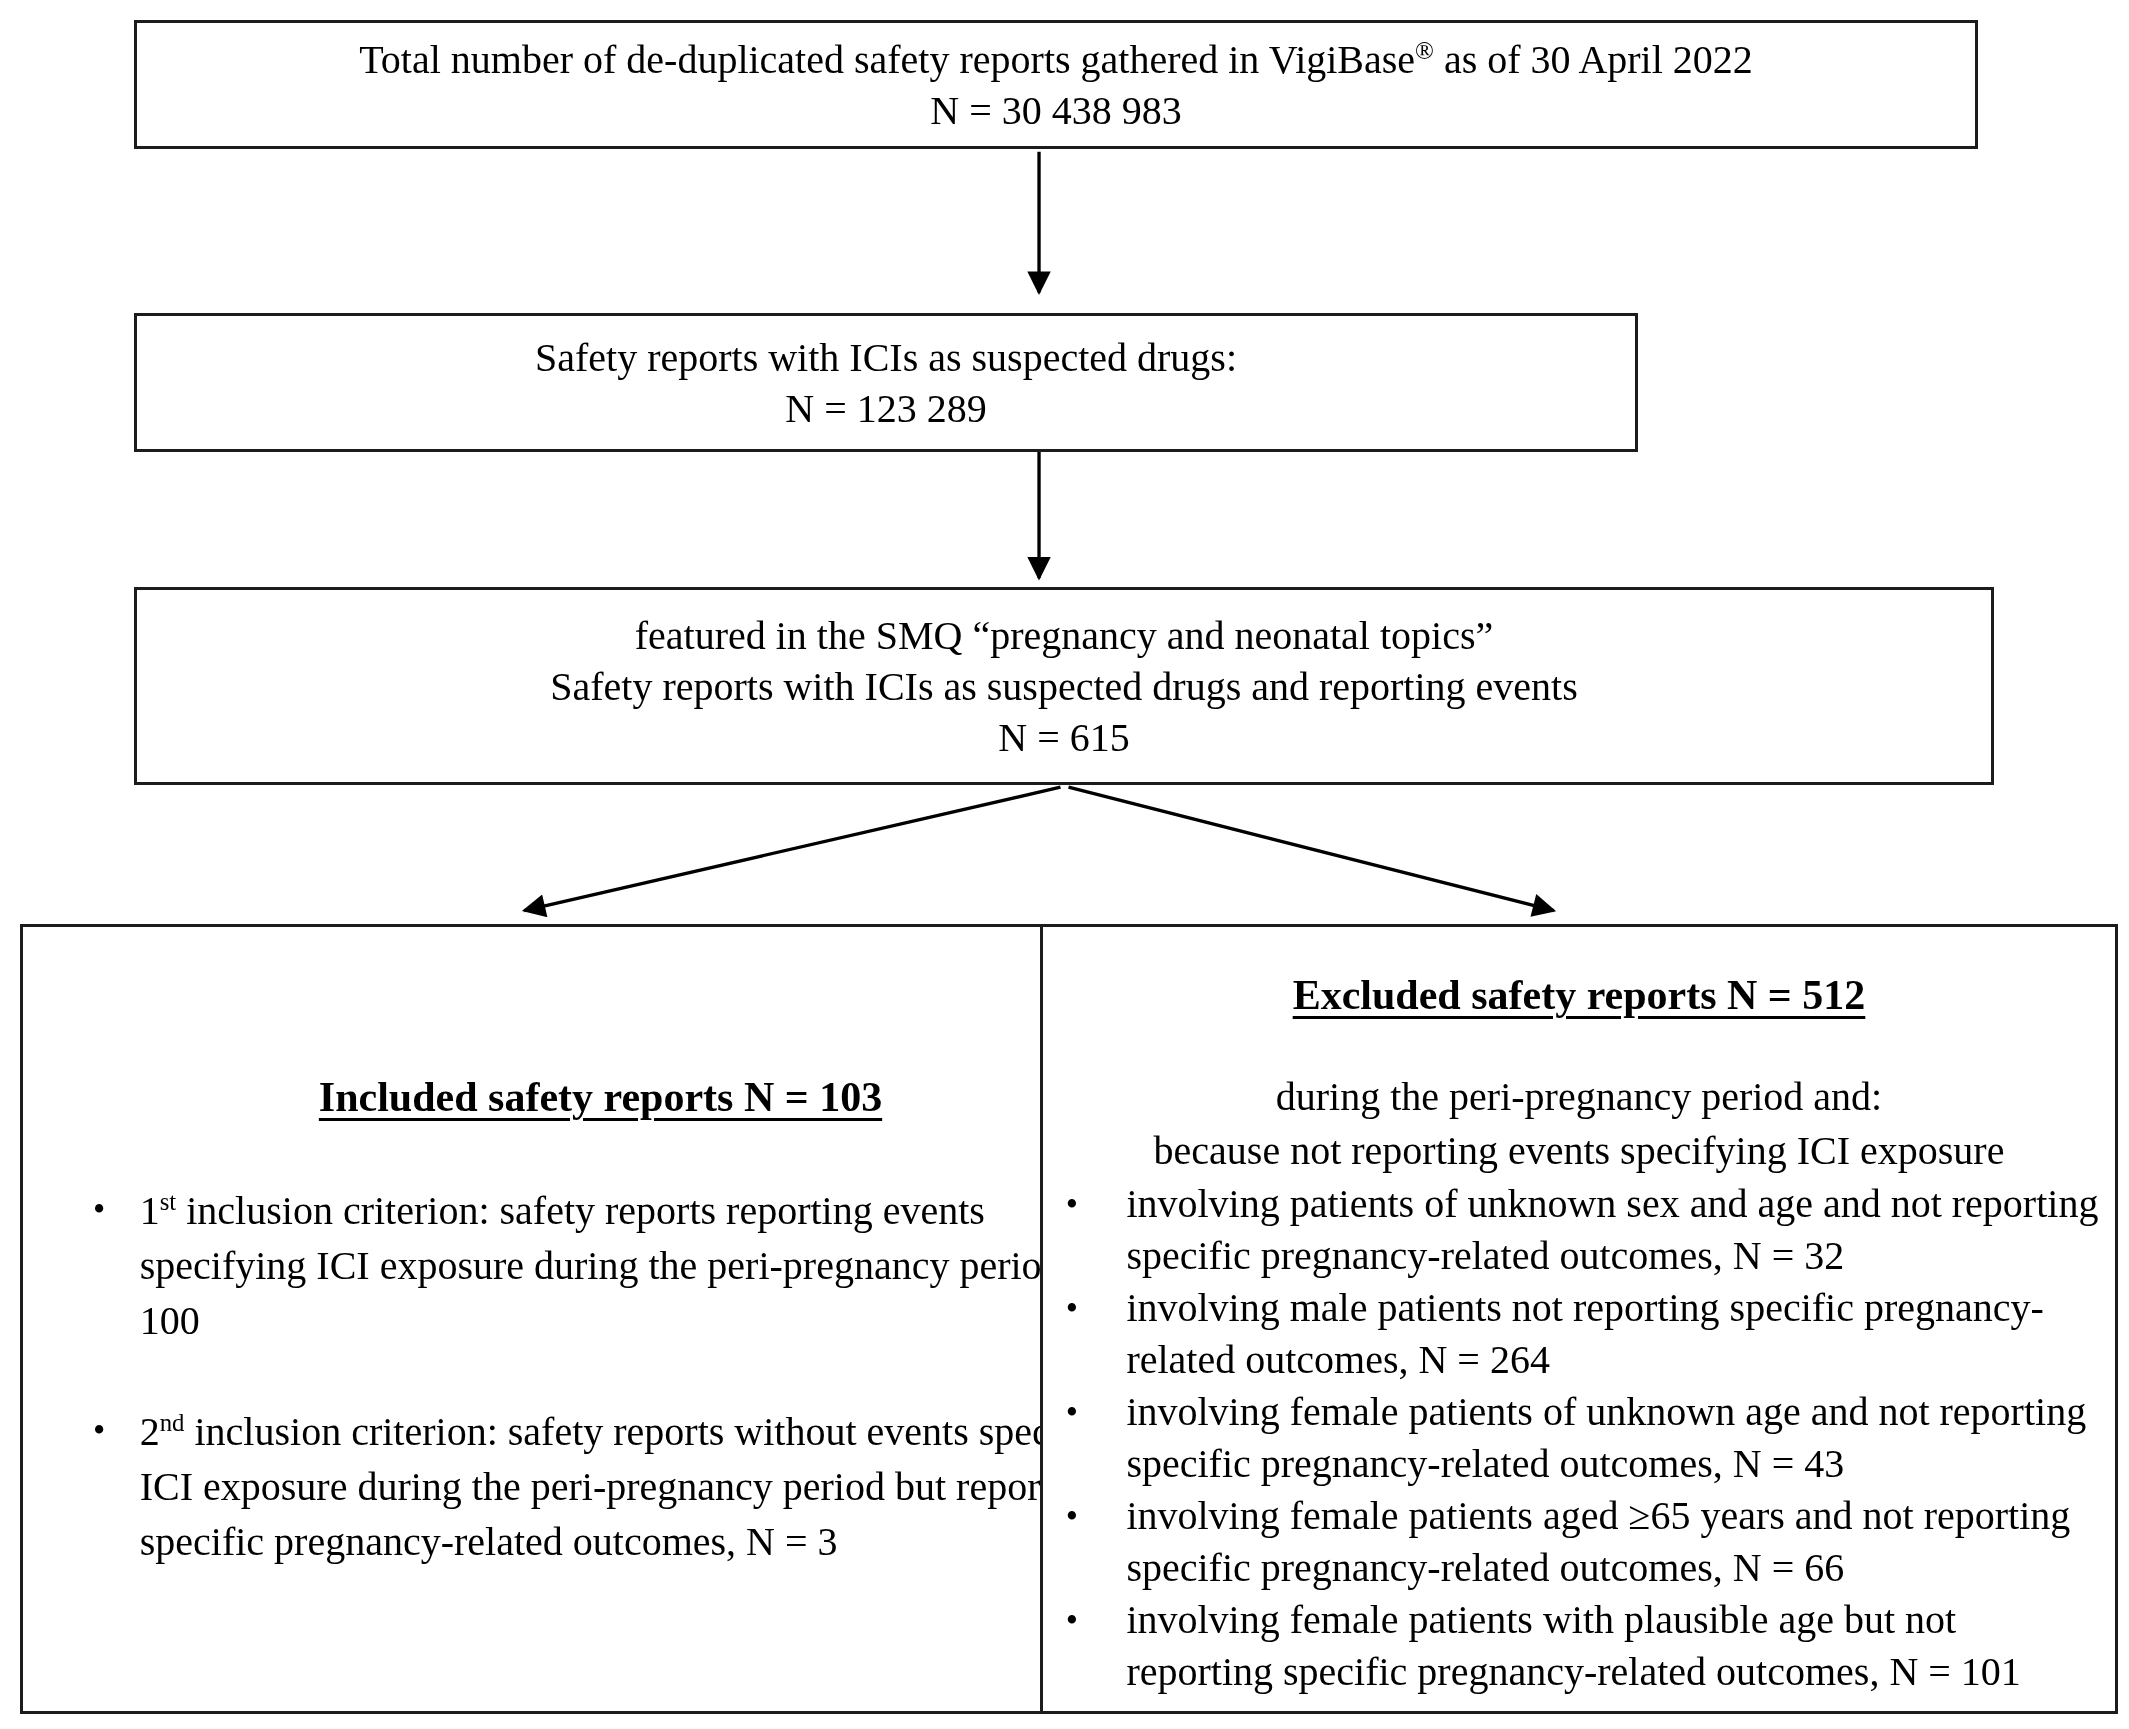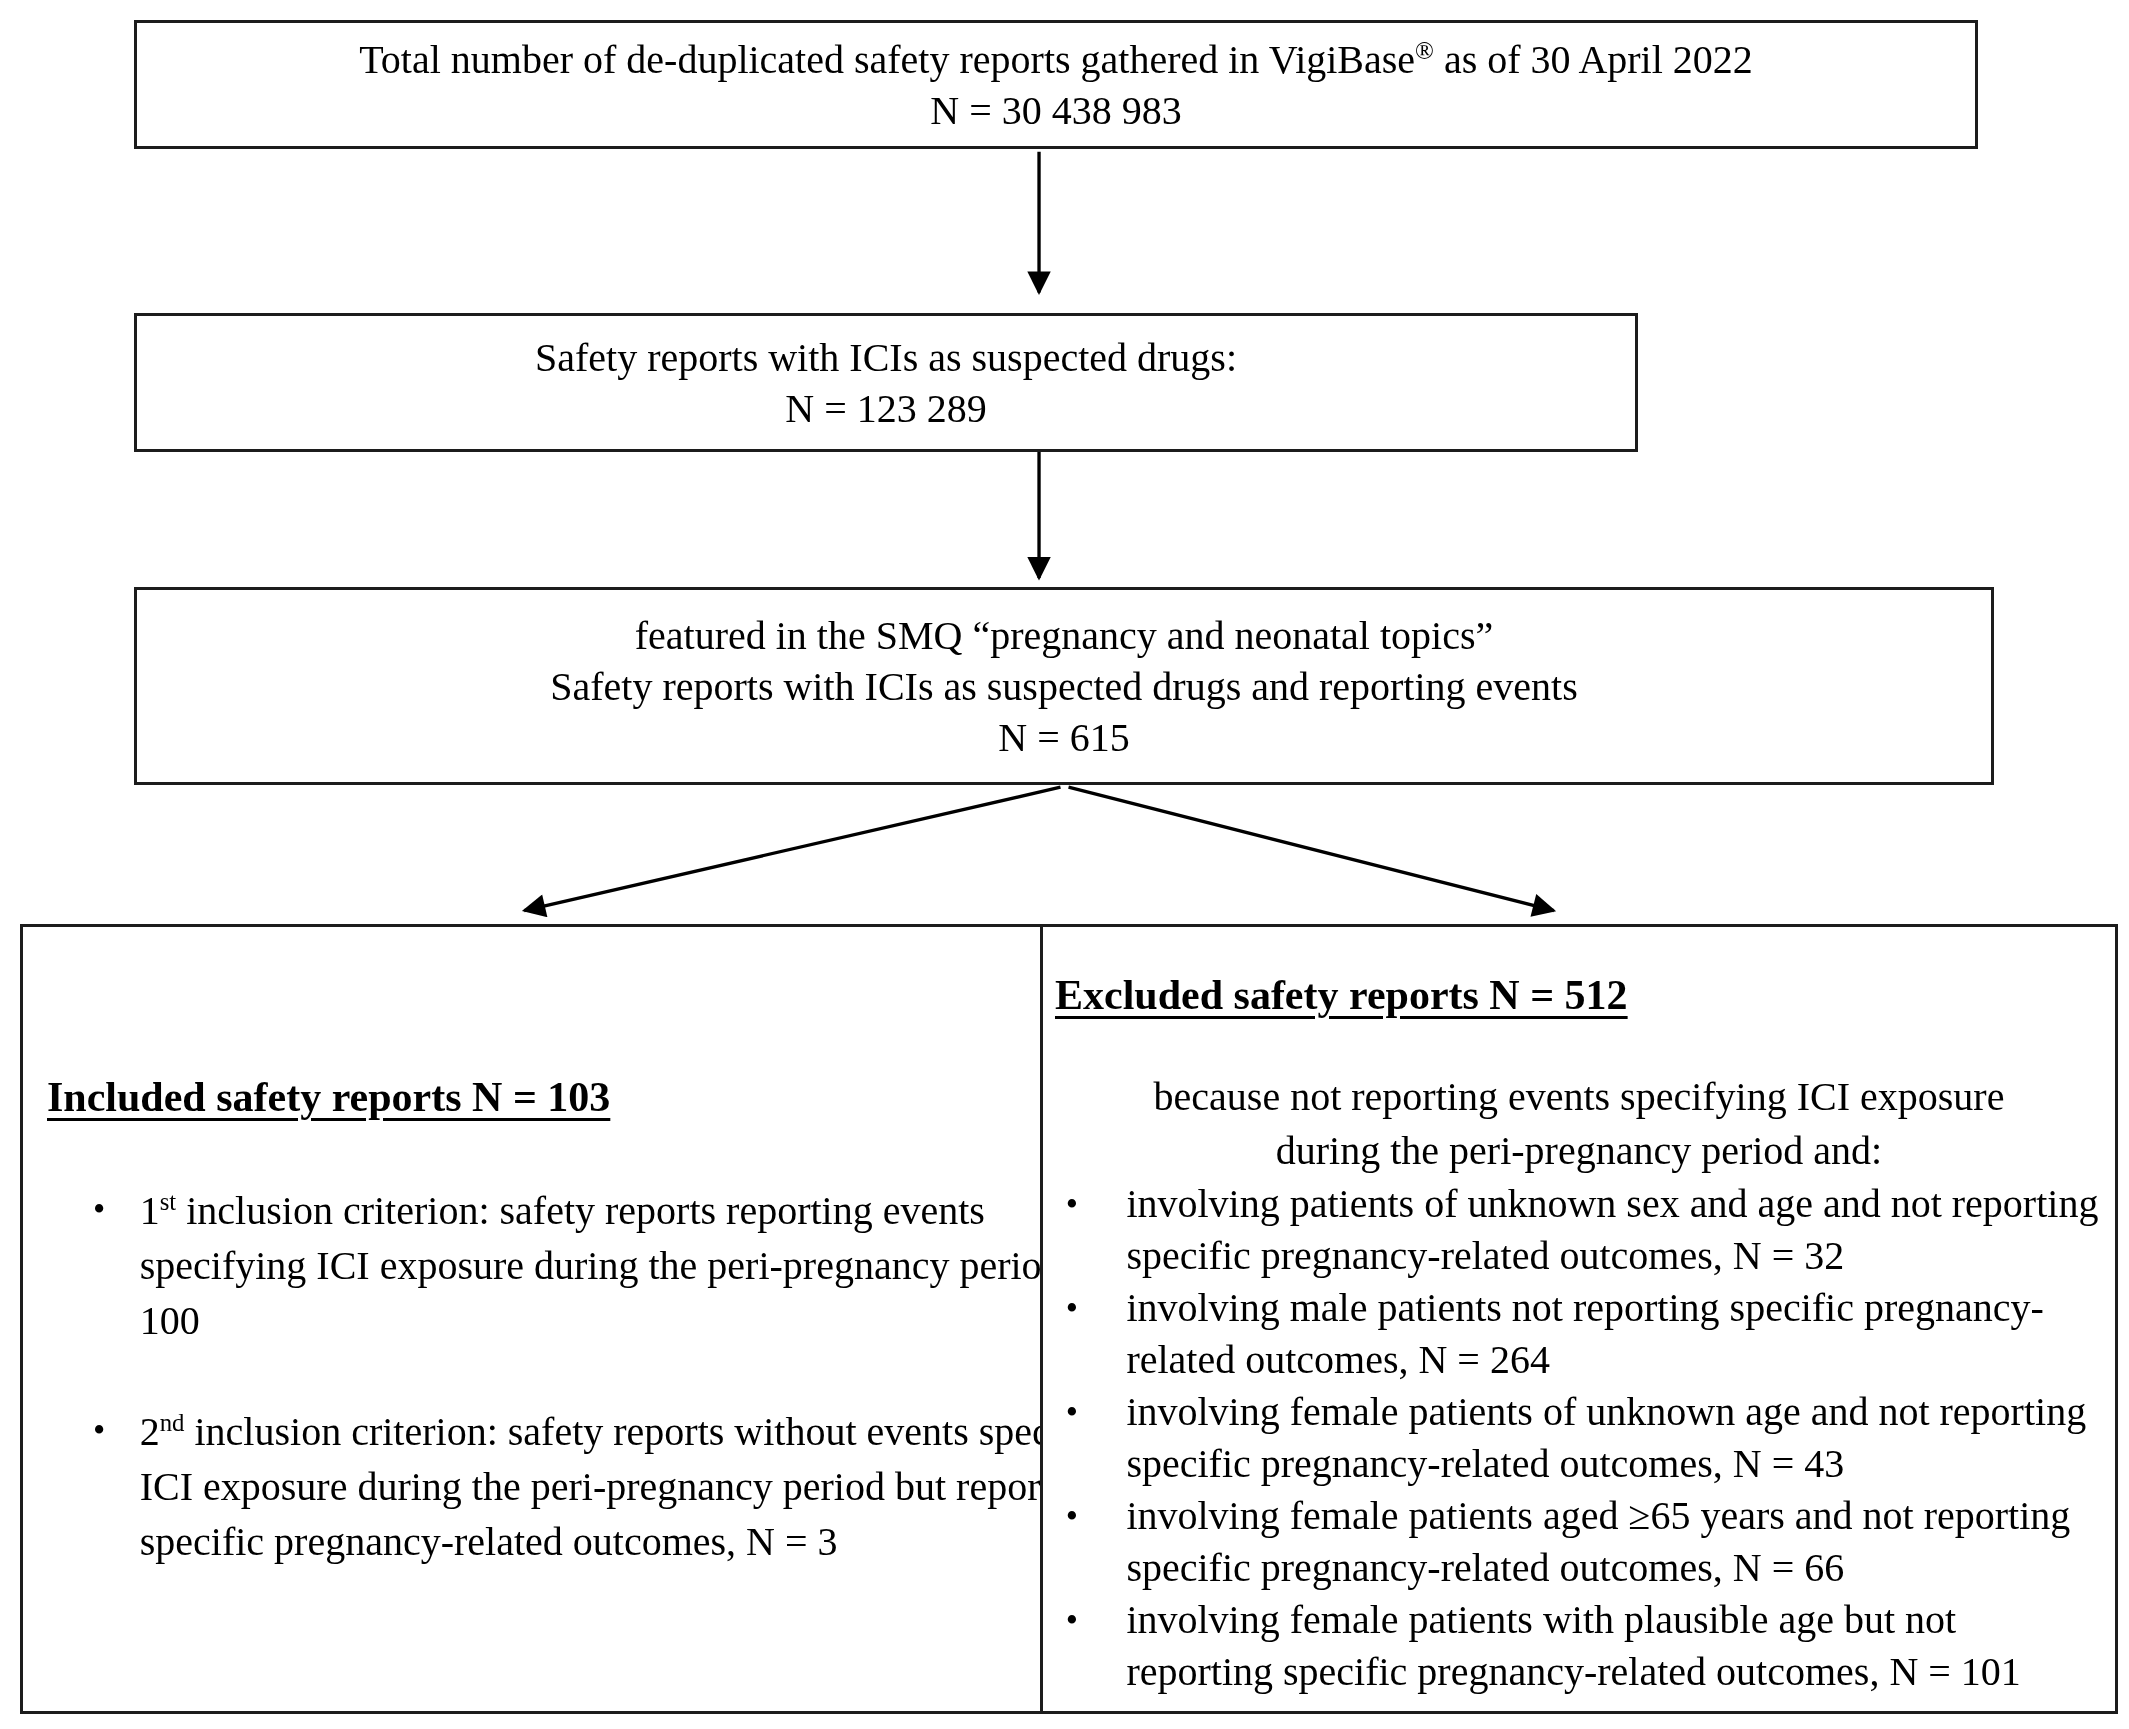--- a/index.html
+++ b/index.html
@@ -18,21 +18,21 @@
   }
   .center-box{
     display:flex;flex-direction:column;
     justify-content:center;
     text-align:center;
   }
   .line{font-size:40px;line-height:51px;}
   sup{font-size:0.62em;line-height:0;}
   .arrows{position:absolute;left:0;top:0;}
   .heading{
-    font-size:42px;font-weight:bold;
+    font-size:42px;font-weight:bold;text-align:center;
     text-decoration:underline;
     text-decoration-thickness:3.4px;
     text-underline-offset:6.7px;
   }
   .intro{font-size:40px;line-height:54px;text-align:center;}
   .bullets{list-style:none;margin:0;padding:0;}
   .bullets li{
     display:flex;align-items:flex-start;
     font-size:40px;line-height:54px;
   }
@@ -108,22 +108,22 @@
       <li>
         <span class="bullet-marker">•</span>
         <div class="bullet-text"><span class="u"><span>2</span><sup>nd</sup><span> inclusion criterion:</span></span><span> safety reports without events specifying ICI exposure during the peri-pregnancy period but reporting specific pregnancy-related outcomes, N = 3</span></div>
       </li>
     </ul>
   </div>
 
   <div class="box box-excluded">
     <div class="heading">Excluded safety reports N = 512</div>
     <div class="intro">
+      <div>during the peri-pregnancy period and:</div>
       <div>because not reporting events specifying ICI exposure</div>
-      <div>during the peri-pregnancy period and:</div>
     </div>
     <ul class="bullets">
       <li>
         <span class="bullet-marker">•</span>
         <div class="bullet-text">involving patients of unknown sex and age and not reporting specific pregnancy-related outcomes, N = 32</div>
       </li>
       <li>
         <span class="bullet-marker">•</span>
         <div class="bullet-text">involving male patients not reporting specific pregnancy-related outcomes, N = 264</div>
       </li>

